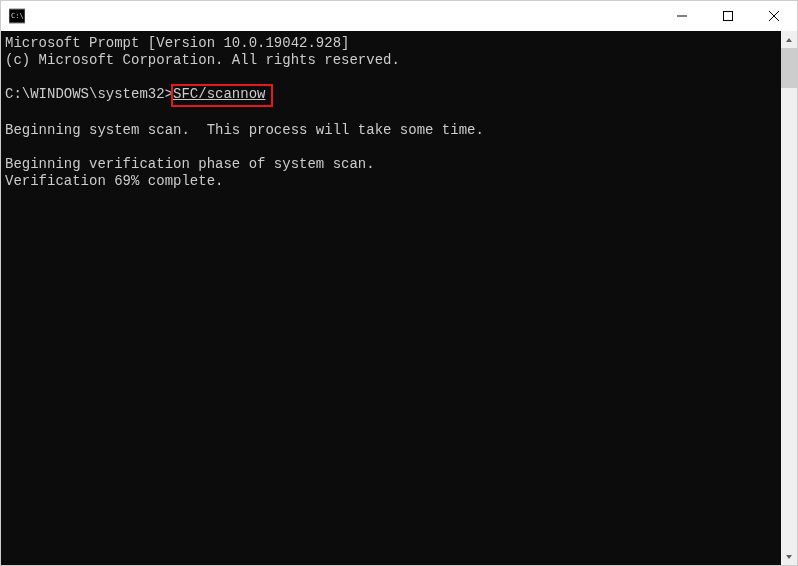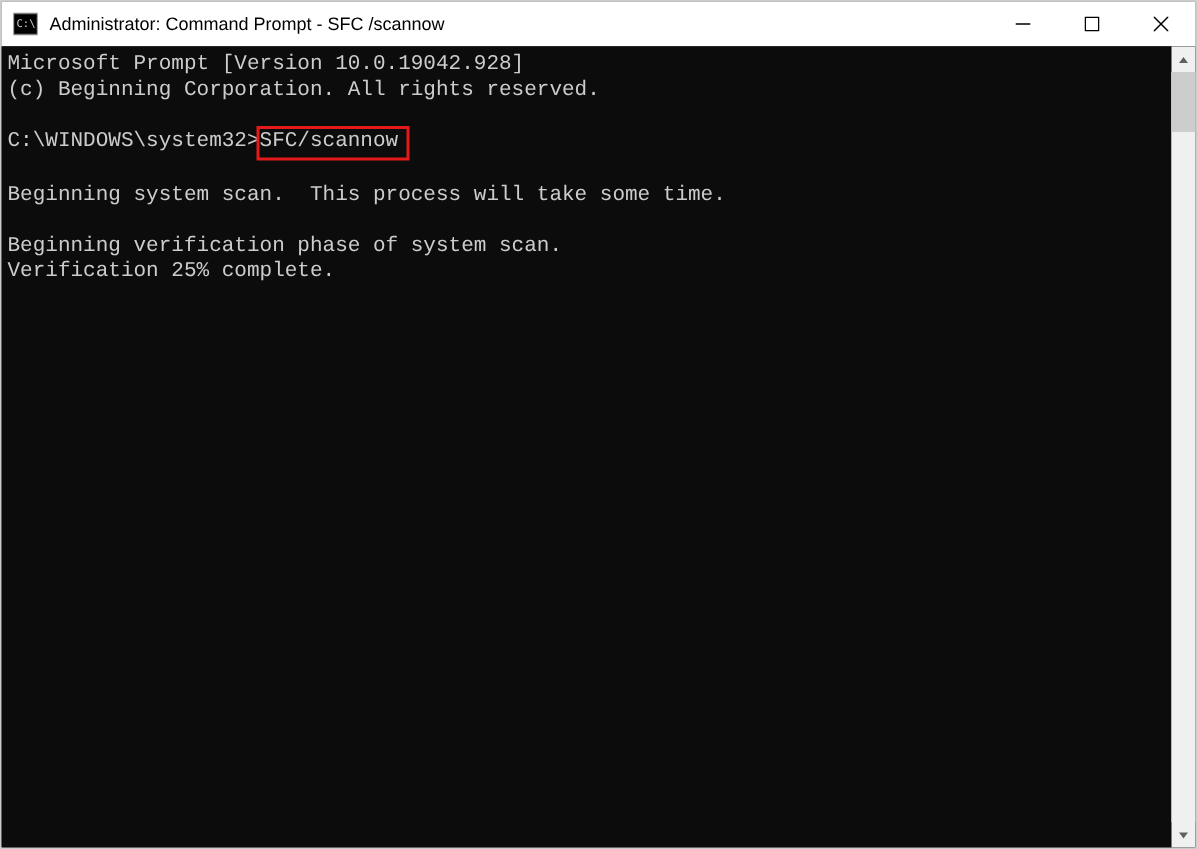--- a/index.html
+++ b/index.html
@@ -74,20 +74,21 @@
       font-size: 14px;
       line-height: 17px;
       padding: 4px 4px 4px 4px;
       white-space: pre;
       overflow: hidden;
     }
     .highlight-box {
       outline: 2px solid #e41a1a;
       padding: 0px 6px 2px 0px;
       display: inline-block;
+      text-decoration: underline;
     }
     .scrollbar {
       width: 16px;
       background: #f0f0f0;
       display: flex;
       flex-direction: column;
       align-items: center;
     }
     .scroll-arrow {
       width: 16px;
@@ -119,21 +120,20 @@
 <div class="window">
 
   <div class="titlebar">
     <div class="titlebar-left">
       <span class="app-icon">
         <svg width="16" height="16" viewBox="0 0 16 16">
           <rect x="0" y="1" width="16" height="14" fill="#000" stroke="#808080" stroke-width="1"></rect>
           <text x="2" y="10" font-size="7" fill="#cccccc" font-family="Consolas,monospace">C:\</text>
         </svg>
       </span>
-      <span class="title-text">Administrator: Command Prompt - SFC /scannow</span>
     </div>
     <div class="window-controls">
       <button class="win-btn">
         <svg width="10" height="10" viewBox="0 0 10 10">
           <line x1="0" y1="5" x2="10" y2="5" stroke="#000" stroke-width="1"></line>
         </svg>
       </button>
       <button class="win-btn">
         <svg width="10" height="10" viewBox="0 0 10 10">
           <rect x="0.5" y="0.5" width="9" height="9" fill="none" stroke="#000" stroke-width="1"></rect>
@@ -143,28 +143,28 @@
         <svg width="10" height="10" viewBox="0 0 10 10">
           <line x1="0" y1="0" x2="10" y2="10" stroke="#000" stroke-width="1"></line>
           <line x1="10" y1="0" x2="0" y2="10" stroke="#000" stroke-width="1"></line>
         </svg>
       </button>
     </div>
   </div>
 
   <div class="terminal-wrap">
     <div class="terminal"><span>Microsoft Prompt [Version 10.0.19042.928]</span>
-<span>(c) Beginning Corporation. All rights reserved.</span>
+<span>(c) Microsoft Corporation. All rights reserved.</span>
 <span></span>
 <span>C:\WINDOWS\system32&gt;</span><span class="highlight-box"><span>SFC/scannow</span></span>
 <span></span>
 <span>Beginning system scan.  This process will take some time.</span>
 <span></span>
 <span>Beginning verification phase of system scan.</span>
-<span>Verification 25% complete.</span></div>
+<span>Verification 69% complete.</span></div>
 
     <div class="scrollbar">
       <div class="scroll-arrow">
         <svg width="8" height="8" viewBox="0 0 8 8">
             <polygon points="4,2 7,6 1,6" fill="#606060"></polygon>
           </svg>
       </div>
       <div class="scroll-track">
         <div class="scroll-thumb"></div>
       </div>

